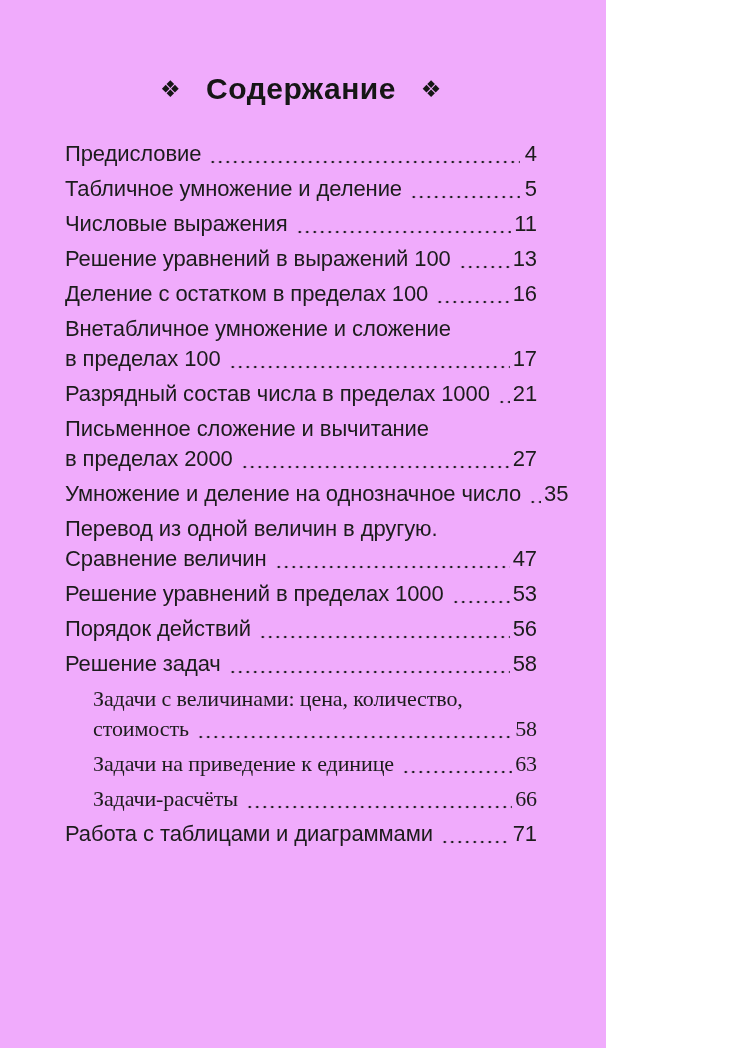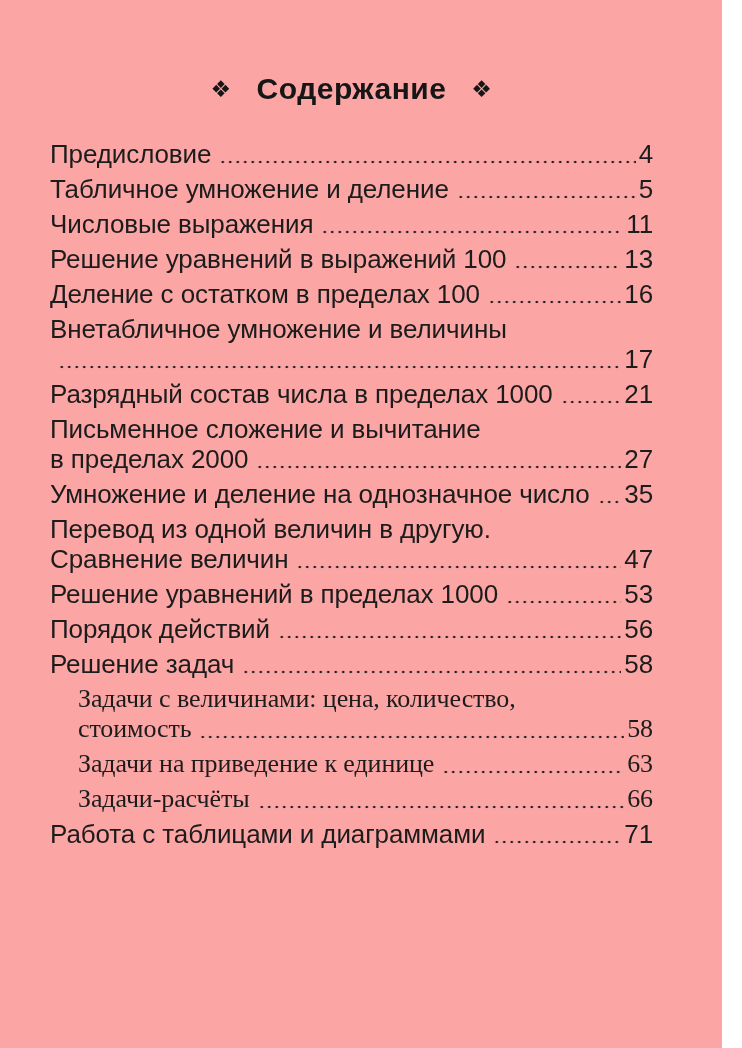--- a/index.html
+++ b/index.html
@@ -6,24 +6,24 @@
   body {
     width: 742px;
     height: 1048px;
     background: #ffffff;
     font-family: "Liberation Sans", "DejaVu Sans", sans-serif;
     color: #1c1c1c;
     overflow: hidden;
   }
   .page {
     box-sizing: border-box;
-    width: 722px;
+    width: 606px;
     height: 1048px;
-    padding: 72px 69px 0 50px;
-    background: #fca5a5;
+    padding: 72px 69px 0 65px;
+    background: #f0abfc;
   }
   .toc-title {
     text-align: center;
     font-size: 30px;
     font-weight: bold;
     letter-spacing: 0.5px;
     color: #161616;
     margin: 0 0 33px 0;
     white-space: nowrap;
   }
@@ -31,21 +31,21 @@
     font-family: "DejaVu Sans", sans-serif;
     font-size: 23px;
     position: relative;
     top: -2px;
   }
   .deco.left  { margin-right: 16px; }
   .deco.right { margin-left: 16px; }
 
   .toc-list { }
   .entry {
-    font-size: 26px;
+    font-size: 22px;
     line-height: 30px;
     margin-bottom: 5px;
     letter-spacing: -0.1px;
   }
   .entry.indent { padding-left: 28px; font-family: Liberation Serif, serif; }
   .line.wrap { white-space: nowrap; }
   .line.last {
     display: flex;
     align-items: baseline;
   }
@@ -113,22 +113,23 @@
   <div class="entry">
     <div class="line last">
       <span class="txt">Деление с остатком в пределах 100</span>
       <span class="leader"></span>
       <span class="pg">16</span>
     </div>
   </div>
 
   <div class="entry">
 
-  <div class="line wrap">Внетабличное умножение и величины</div>
-<div class="line last">
+  <div class="line wrap">Внетабличное умножение и сложение</div>
+<div class="line last">
+      <span class="txt">в пределах 100</span>
       <span class="leader"></span>
       <span class="pg">17</span>
     </div>
   </div>
 
   <div class="entry">
     <div class="line last">
       <span class="txt">Разрядный состав числа в пределах 1000</span>
       <span class="leader"></span>
       <span class="pg">21</span>

